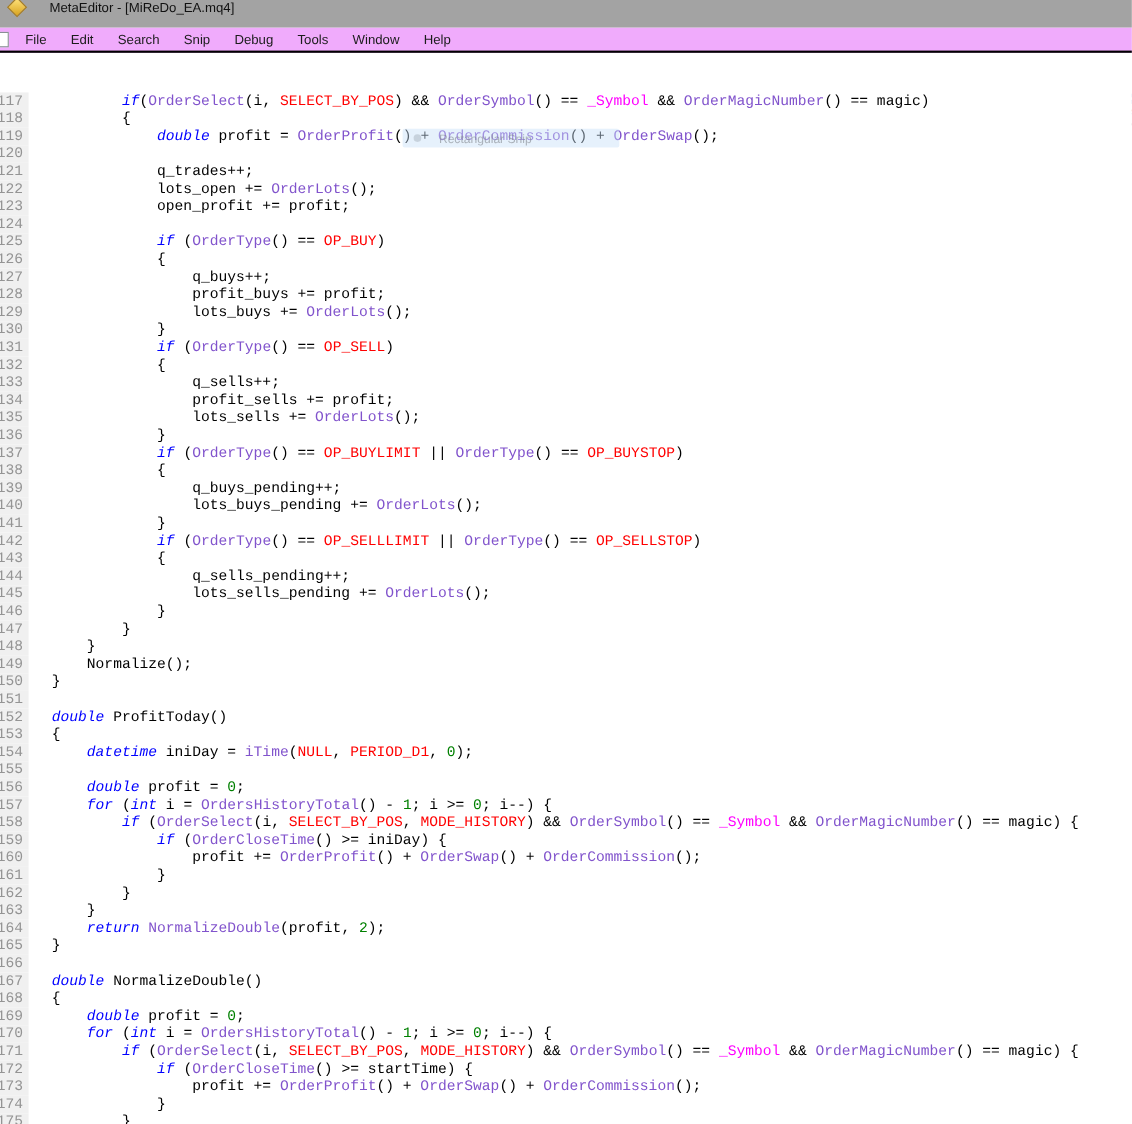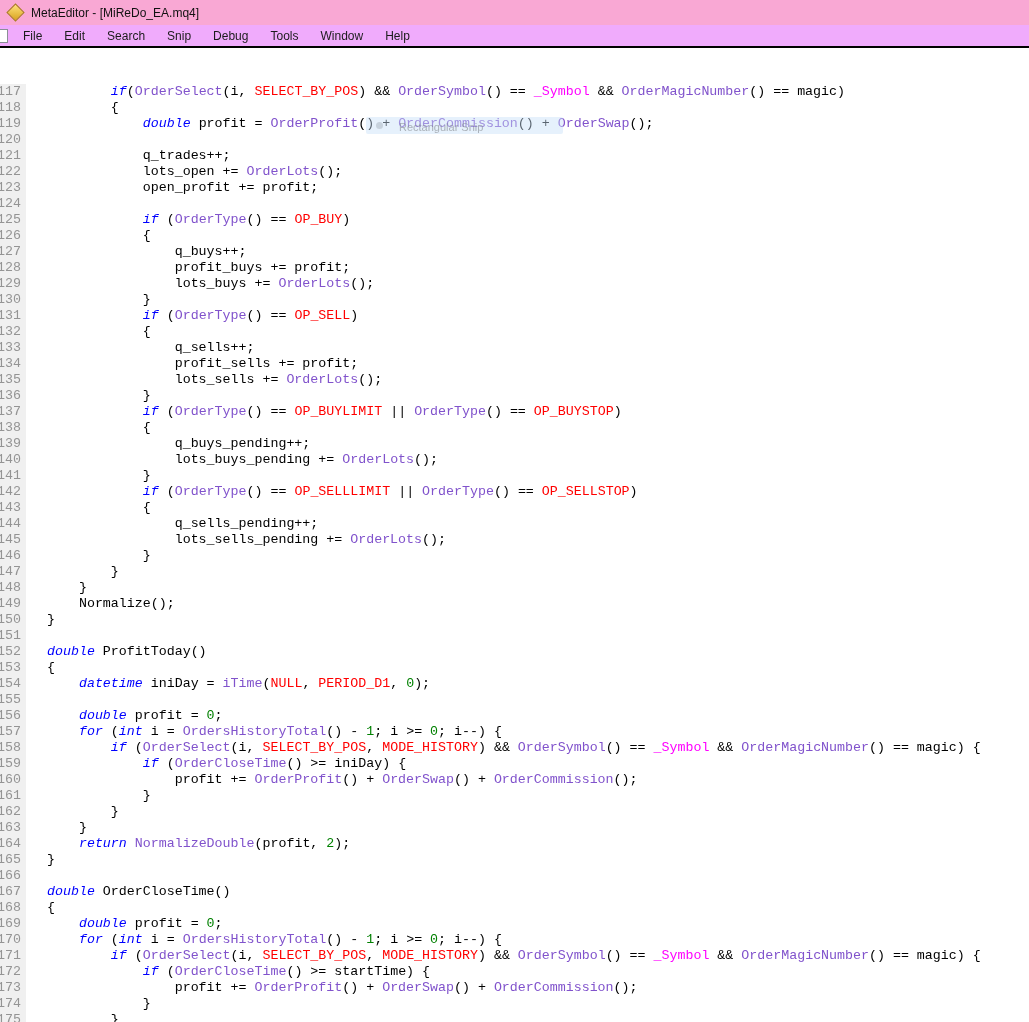--- a/index.html
+++ b/index.html
@@ -1,18 +1,18 @@
 <!DOCTYPE html>
 <html style="--kw: #0000ff; --fn: #8153cc; --cst: #ff0000; --pre: #ff00ff; --num: #008000; --pln: #000000; --lnc: #949494; --gut: #f0f0f0;"><head>
 <meta charset="utf-8">
 <style>
   html,body{margin:0;padding:0;width:1029px;height:1022px;overflow:hidden;background:#fff;
     font-family:"Liberation Sans",sans-serif;}
   
-  .titlebar{height:25px;background:#f9a8d4;display:flex;align-items:center;position:relative;}
+  .titlebar{height:25px;background:#a3a3a3;display:flex;align-items:flex-start;position:relative;gap:14px;}
   .app-icon{width:11px;height:11px;margin:0 9px 0 9px;background:linear-gradient(135deg,#ffe27a,#d8a31f);
     border:1px solid #a87c1e;transform:rotate(45deg);flex:0 0 auto;}
   .title-text{font-size:12px;color:#111;}
   
   .menubar{height:21px;background:#f0abfc;display:flex;align-items:center;border-bottom:2px solid #000000;}
   .mdi-doc{width:9px;height:12px;background:#fff;border:1px solid #8a8f96;margin-left:-3px;margin-right:4px;flex:0 0 auto;}
   .menu-item{font-size:12px;color:#1c1c1c;padding:2px 11px;cursor:default;}
   
   .toolbar{height:32px;background:linear-gradient(#fbfbfb,#ededed);display:flex;align-items:center;
     border-bottom:2px solid #6b6b6b;padding-left:2px;margin-top:32px;}
@@ -408,21 +408,21 @@
     <div class="row"><span class="ln"><span class="lnnum">157</span></span><span class="code"><span>    </span><span class="c-k">for</span><span> (</span><span class="c-k">int</span><span> i = </span><span class="c-f">OrdersHistoryTotal</span><span>() - </span><span class="c-n">1</span><span>; i &gt;= </span><span class="c-n">0</span><span>; i--) {</span></span></div>
     <div class="row"><span class="ln"><span class="lnnum">158</span></span><span class="code"><span>        </span><span class="c-k">if</span><span> (</span><span class="c-f">OrderSelect</span><span>(i, </span><span class="c-c">SELECT_BY_POS</span><span>, </span><span class="c-c">MODE_HISTORY</span><span>) &amp;&amp; </span><span class="c-f">OrderSymbol</span><span>() == </span><span class="c-p">_Symbol</span><span> &amp;&amp; </span><span class="c-f">OrderMagicNumber</span><span>() == magic) {</span></span></div>
     <div class="row"><span class="ln"><span class="lnnum">159</span></span><span class="code"><span>            </span><span class="c-k">if</span><span> (</span><span class="c-f">OrderCloseTime</span><span>() &gt;= iniDay) {</span></span></div>
     <div class="row"><span class="ln"><span class="lnnum">160</span></span><span class="code"><span>                profit += </span><span class="c-f">OrderProfit</span><span>() + </span><span class="c-f">OrderSwap</span><span>() + </span><span class="c-f">OrderCommission</span><span>();</span></span></div>
     <div class="row"><span class="ln"><span class="lnnum">161</span></span><span class="code"><span>            }</span></span></div>
     <div class="row"><span class="ln"><span class="lnnum">162</span></span><span class="code"><span>        }</span></span></div>
     <div class="row"><span class="ln"><span class="lnnum">163</span></span><span class="code"><span>    }</span></span></div>
     <div class="row"><span class="ln"><span class="lnnum">164</span></span><span class="code"><span>    </span><span class="c-k">return</span><span> </span><span class="c-f">NormalizeDouble</span><span>(profit, </span><span class="c-n">2</span><span>);</span></span></div>
     <div class="row"><span class="ln"><span class="lnnum">165</span></span><span class="code"><span>}</span></span></div>
     <div class="row"><span class="ln"><span class="lnnum">166</span></span><span class="code"></span></div>
-    <div class="row"><span class="ln"><span class="lnnum">167</span></span><span class="code"><span class="c-k">double</span><span> OrderCloseTime()</span></span></div>
+    <div class="row"><span class="ln"><span class="lnnum">167</span></span><span class="code"><span class="c-k">double</span><span> NormalizeDouble()</span></span></div>
     <div class="row"><span class="ln"><span class="lnnum">168</span></span><span class="code"><span>{</span></span></div>
     <div class="row"><span class="ln"><span class="lnnum">169</span></span><span class="code"><span>    </span><span class="c-k">double</span><span> profit = </span><span class="c-n">0</span><span>;</span></span></div>
     <div class="row"><span class="ln"><span class="lnnum">170</span></span><span class="code"><span>    </span><span class="c-k">for</span><span> (</span><span class="c-k">int</span><span> i = </span><span class="c-f">OrdersHistoryTotal</span><span>() - </span><span class="c-n">1</span><span>; i &gt;= </span><span class="c-n">0</span><span>; i--) {</span></span></div>
     <div class="row"><span class="ln"><span class="lnnum">171</span></span><span class="code"><span>        </span><span class="c-k">if</span><span> (</span><span class="c-f">OrderSelect</span><span>(i, </span><span class="c-c">SELECT_BY_POS</span><span>, </span><span class="c-c">MODE_HISTORY</span><span>) &amp;&amp; </span><span class="c-f">OrderSymbol</span><span>() == </span><span class="c-p">_Symbol</span><span> &amp;&amp; </span><span class="c-f">OrderMagicNumber</span><span>() == magic) {</span></span></div>
     <div class="row"><span class="ln"><span class="lnnum">172</span></span><span class="code"><span>            </span><span class="c-k">if</span><span> (</span><span class="c-f">OrderCloseTime</span><span>() &gt;= startTime) {</span></span></div>
     <div class="row"><span class="ln"><span class="lnnum">173</span></span><span class="code"><span>                profit += </span><span class="c-f">OrderProfit</span><span>() + </span><span class="c-f">OrderSwap</span><span>() + </span><span class="c-f">OrderCommission</span><span>();</span></span></div>
     <div class="row"><span class="ln"><span class="lnnum">174</span></span><span class="code"><span>            }</span></span></div>
     <div class="row"><span class="ln"><span class="lnnum">175</span></span><span class="code"><span>        }</span></span></div>
   </div>
 

